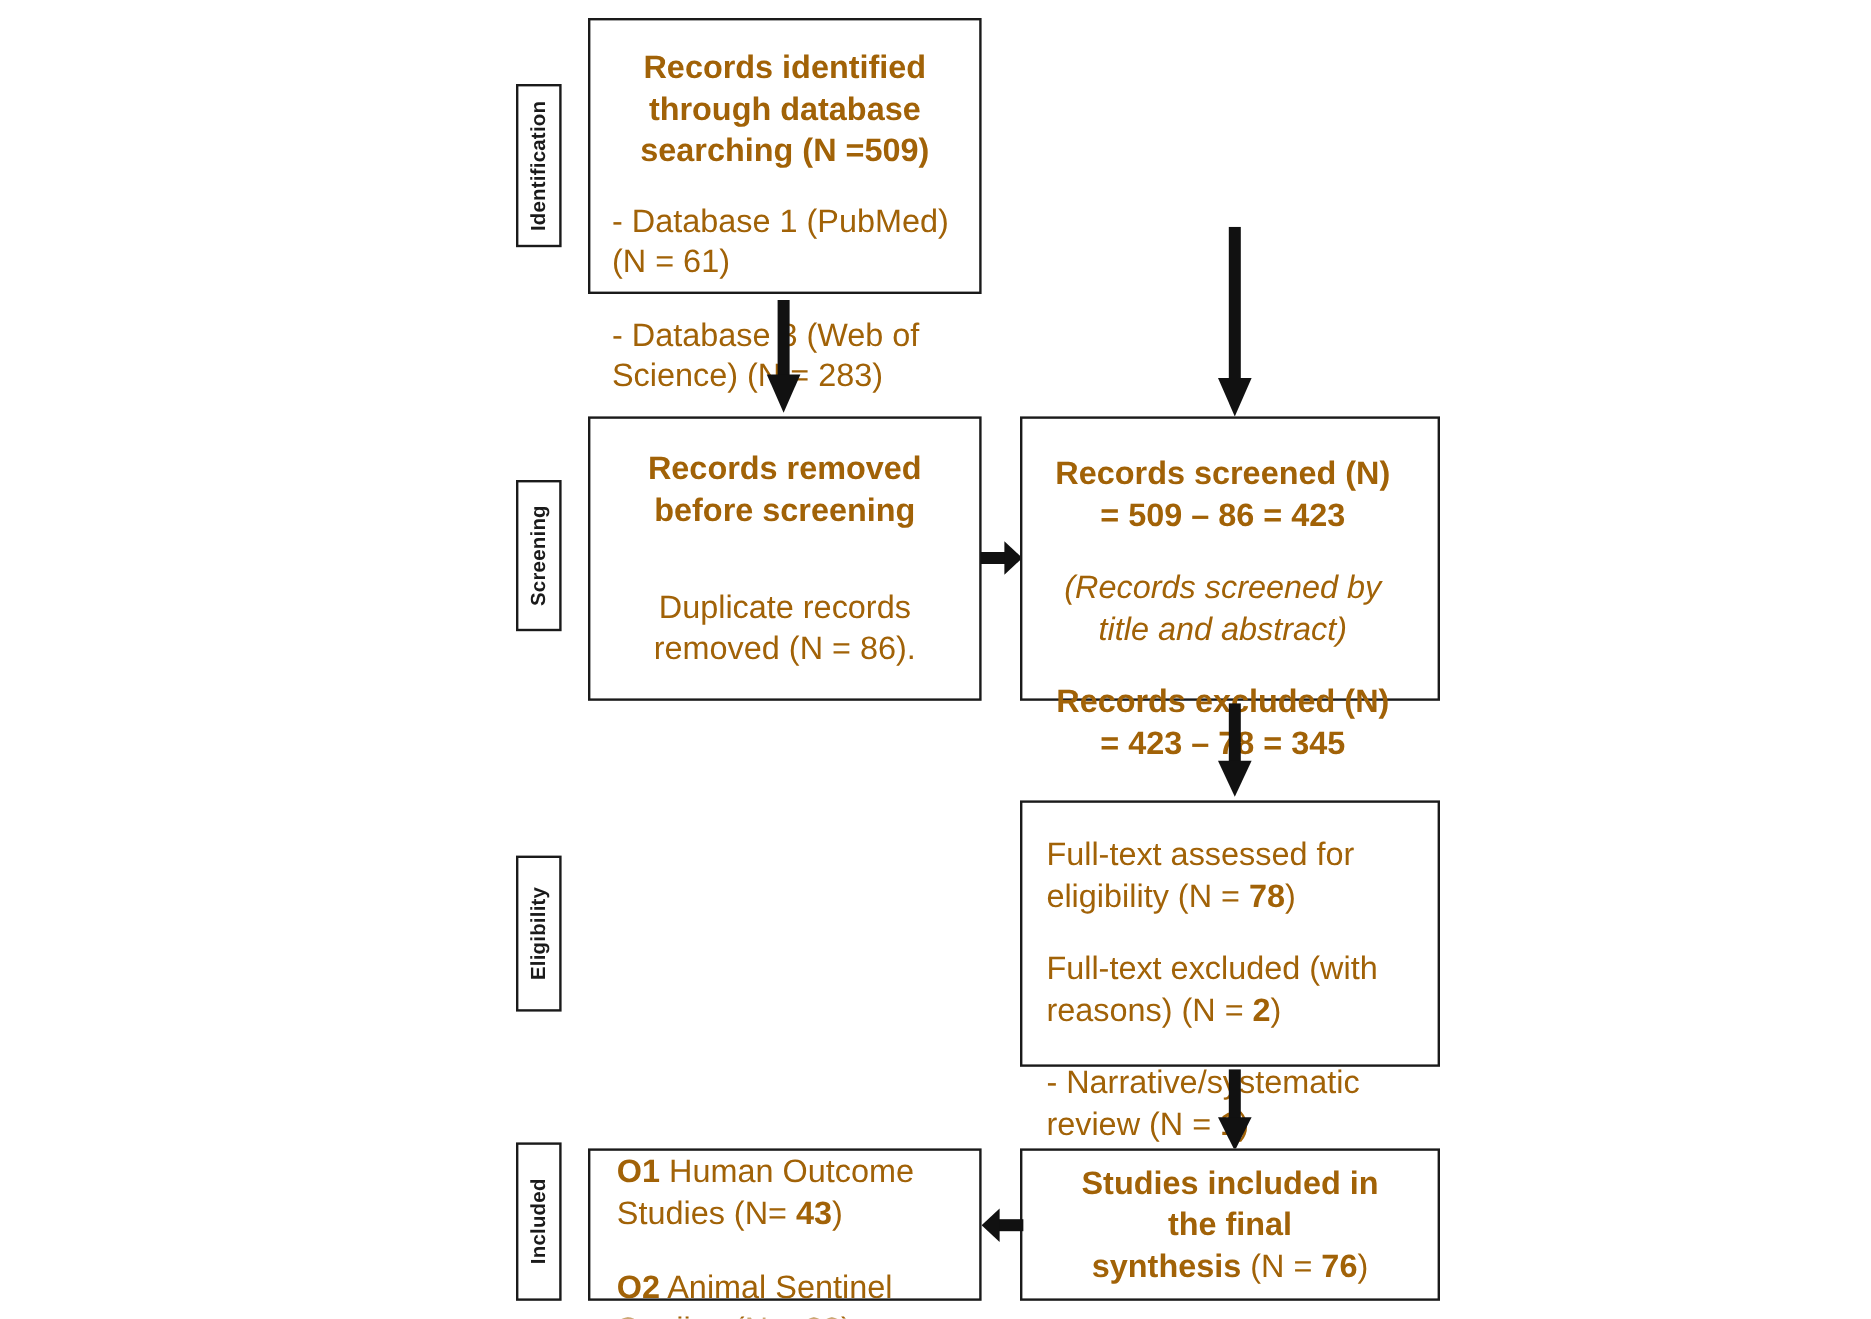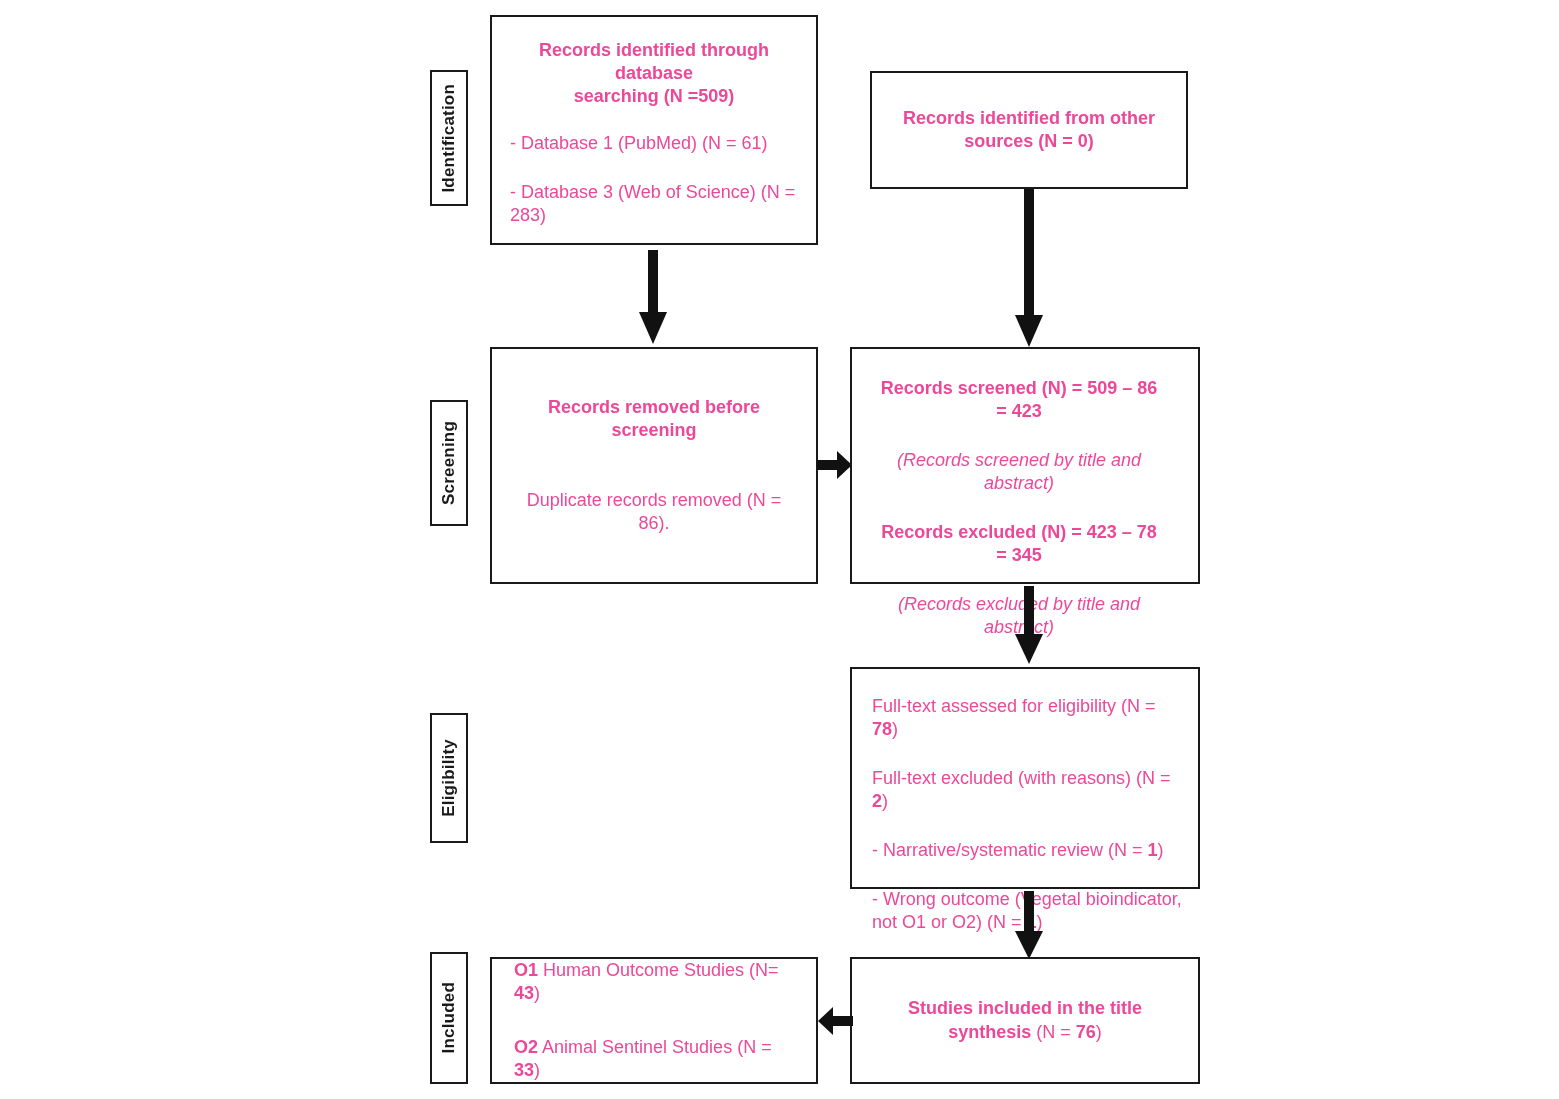--- a/index.html
+++ b/index.html
@@ -40,23 +40,23 @@
     display: block;
     writing-mode: vertical-rl;
     transform: rotate(180deg);
     font-size: 17px;
     font-weight: bold;
     letter-spacing: 0.2px;
     color: #1a1a1a;
     white-space: nowrap;
   }
   .line {
-    font-size: 18px;
+    font-size: 27px;
     line-height: 1.28;
-    color: #ec4899;
+    color: #a16207;
   }
   .line.b  { font-weight: bold; }
   .line.i  { font-style: italic; }
   .line.c  { text-align: center; }
   .line.l  { text-align: left; }
   .bold    { font-weight: bold; }
 
   
   .arrow {
     position: absolute;
@@ -108,24 +108,20 @@
 
   <div class="box bx-identify" style="left:490px; top:15px; width:328px; height:230px;">
     <div class="title">
       <div class="line b c">Records identified through database</div>
       <div class="line b c">searching (N =509)</div>
     </div>
     <div class="line l item">- Database 1 (PubMed) (N = 61)</div>
     <div class="line l item">- Database 3 (Web of Science) (N = 283)</div>
   </div>
 
-  <div class="box bx-other" style="left:870px; top:71px; width:318px; height:118px;">
-    <div class="line b c title-line">Records identified from other</div>
-    <div class="line b c title-line">sources (N = 0)</div>
-  </div>
 
   <div class="arrow" style="left:637px; top:250px;">
     <svg width="32" height="96" viewBox="0 0 32 96">
       <rect x="11" y="0" width="10" height="66" fill="#111111"></rect>
       <polygon points="2,62 30,62 16,94" fill="#111111"></polygon>
     </svg>
   </div>
 
   <div class="arrow" style="left:1013px; top:189px;">
     <svg width="32" height="160" viewBox="0 0 32 160">
@@ -177,21 +173,21 @@
   </div>
 
   <div class="arrow" style="left:1013px; top:891px;">
     <svg width="32" height="70" viewBox="0 0 32 70">
       <rect x="11" y="0" width="10" height="44" fill="#111111"></rect>
       <polygon points="2,40 30,40 16,68" fill="#111111"></polygon>
     </svg>
   </div>
 
   <div class="box bx-final" style="left:850px; top:957px; width:350px; height:127px;">
-    <div class="line b c">Studies included in the title</div>
+    <div class="line b c">Studies included in the final</div>
     <div class="line c">
       <span class="bold">synthesis</span><span> (N = </span><span class="bold">76</span><span>)</span>
     </div>
   </div>
 
   <div class="arrow" style="left:817px; top:1005px;">
     <svg width="36" height="32" viewBox="0 0 36 32">
       <rect x="12" y="11" width="24" height="10" fill="#111111"></rect>
       <polygon points="16,2 16,30 1,16" fill="#111111"></polygon>
     </svg>

